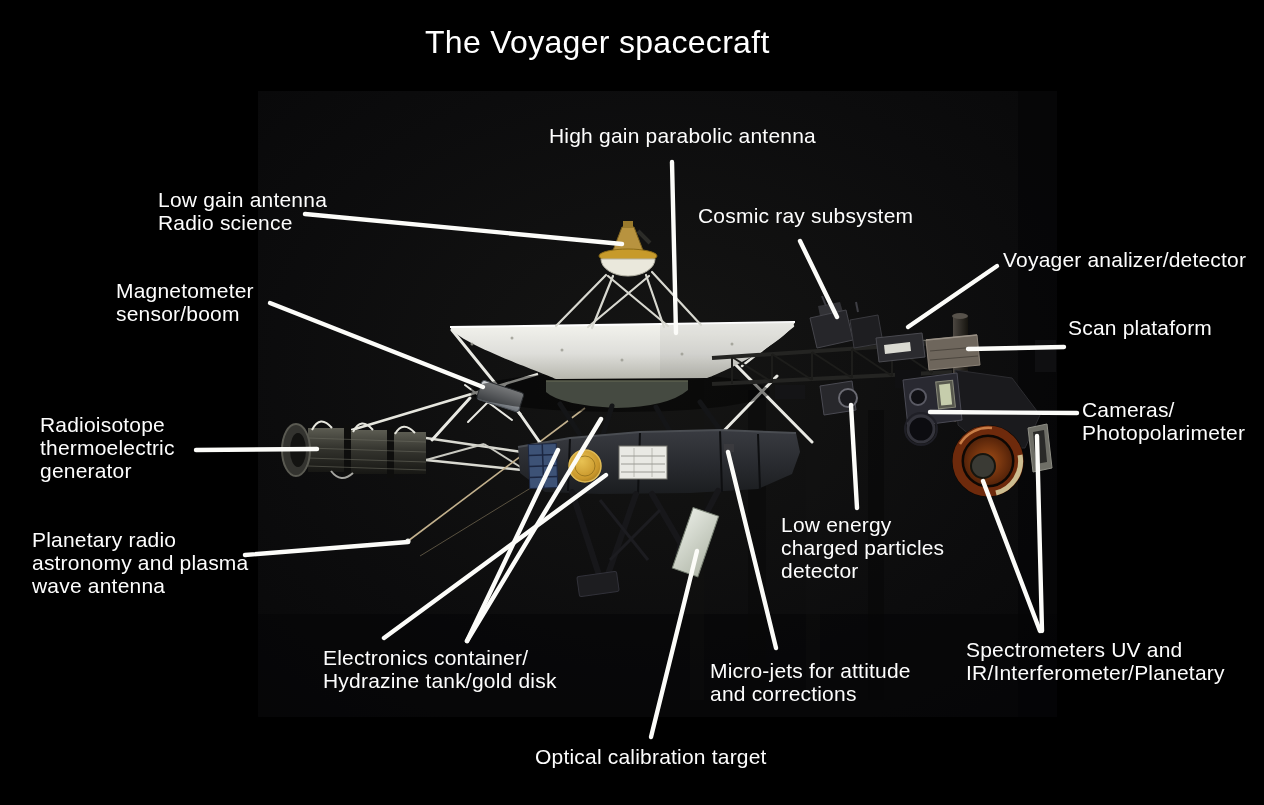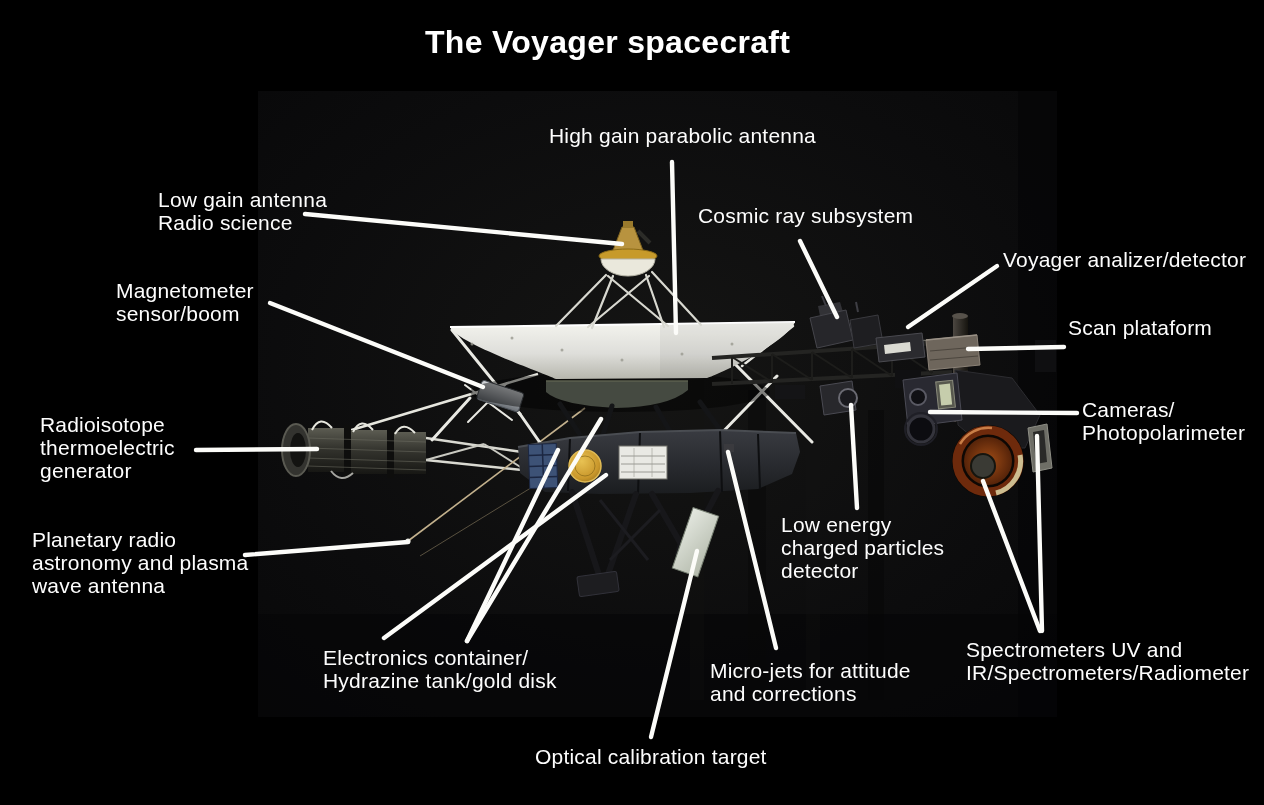--- a/index.html
+++ b/index.html
@@ -1,20 +1,20 @@
 <!DOCTYPE html>
 <html><head>
 <meta charset="utf-8">
 <style>
   html,body{margin:0;padding:0;background:#000;}
   .canvas{position:relative;width:1264px;height:805px;background:#000;overflow:hidden;
           font-family:"Liberation Sans", sans-serif;}
   .art{position:absolute;left:0;top:0;width:1264px;height:805px;}
   .title{position:absolute;left:425px;top:24px;margin:0;color:#fff;font-size:32px;
-         font-weight:700;letter-spacing:.3px;white-space:pre;}
+         font-weight:400;letter-spacing:.3px;white-space:pre;}
   .label{position:absolute;color:#fdfdfd;font-size:21px;line-height:23px;
          white-space:pre-line;letter-spacing:.2px;}
 </style>
 </head>
 <body>
 
 <div class="canvas">
 
 <svg class="art" viewBox="0 0 1264 805">
   <defs>
@@ -328,16 +328,16 @@
 thermoelectric
 generator</div>
 <div class="label" style="left:781px;top:513px">Low energy
 charged particles
 detector</div>
 <div class="label" style="left:323px;top:646px">Electronics container/
 Hydrazine tank/gold disk</div>
 <div class="label" style="left:710px;top:659px">Micro-jets for attitude
 and corrections</div>
 <div class="label" style="left:966px;top:638px">Spectrometers UV and
-IR/Spectrometers/Radiometer</div>
+IR/Interferometer/Planetary</div>
 <div class="label" style="left:535px;top:745px">Optical calibration target</div>
 
 </div>
 
 </body></html>

